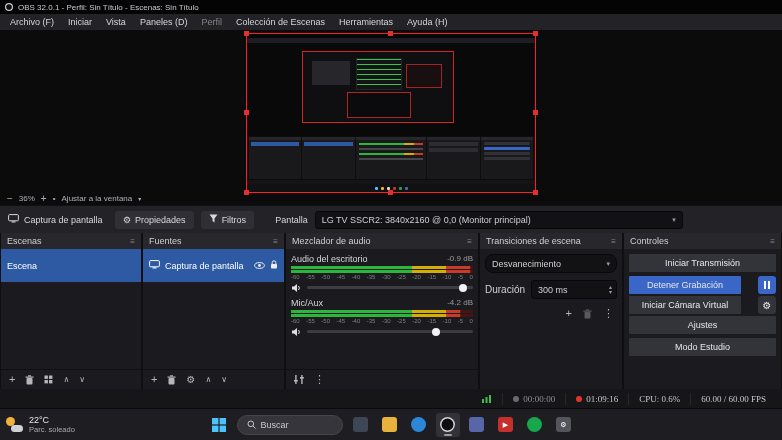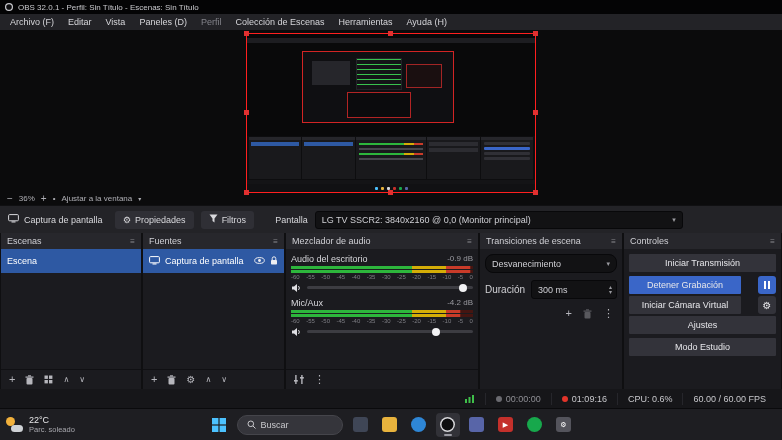--- a/index.html
+++ b/index.html
@@ -75,21 +75,21 @@
   .d-scenes{width:140px;}.d-sources{width:141px;}.d-mixer{width:192px;}.d-trans{width:142px;}.d-controls{flex:1;}
   .dock-h{height:16px;flex:0 0 auto;background:#27272c;display:flex;align-items:center;
     justify-content:space-between;padding:0 6px;font-size:9px;color:#cfcfd4;}
   .dock-h .opt{color:#8a8a90;font-size:8px;}
   .dock-b{flex:1;position:relative;display:flex;flex-direction:column;min-height:0;}
   .dock-f{height:19px;flex:0 0 auto;border-top:1px solid #101013;display:flex;align-items:center;
     gap:10px;padding:0 8px;color:#b6b6bc;}
   .dock-f .ficon{display:flex;align-items:center;font-size:11px;line-height:1;color:#b6b6bc;}
   .dock-f svg{display:block;}
   .arrow-ic{font-size:8px;color:#b6b6bc;}
-  .li{height:24px;display:flex;align-items:center;gap:5px;padding:0 6px;font-size:9px;color:#e8e8ea;}
+  .li{height:33px;display:flex;align-items:center;gap:5px;padding:0 6px;font-size:9px;color:#e8e8ea;}
   .li.sel{background:#2e59a3;color:#fff;}
   .li .spacer{flex:1;}
   
   .mx-body{padding:4px 5px 0;}
   .mx-head{display:flex;justify-content:space-between;align-items:center;height:11px;margin-bottom:2px;}
   .mx-head .nm{font-size:9px;color:#d8d8dc;}
   .mx-head .lvl{font-size:8px;color:#9a9aa0;}
   .mt{position:relative;height:3px;margin-bottom:1px;
     background:linear-gradient(to right,#153a15 0 66.7%,#46390a 66.7% 85%,#451511 85% 100%);}
   .mt-fill{position:absolute;top:0;left:0;bottom:0;right:0;
@@ -117,21 +117,21 @@
     justify-content:center;font-size:9px;color:#e6e6ea;margin-bottom:4px;}
   .crow{display:flex;gap:17px;margin-bottom:2px;}
   .crow .cbtn{flex:1;margin-bottom:0;}
   .sq{width:18px;height:18px;border-radius:3px;background:#33333a;display:flex;align-items:center;
     justify-content:center;flex:0 0 auto;color:#e6e6ea;font-size:10px;}
   .blue{background:#3a66c8;}
   .pbar{display:inline-block;width:2px;height:8px;background:#fff;margin:0 1px;}
   
   .statusbar{position:absolute;left:0;right:0;top:389px;height:19px;background:#161619;
     display:flex;align-items:center;justify-content:flex-end;padding-right:6px;font-size:9px;color:#c8c8cc;}
-  .st-item{display:flex;align-items:center;gap:4px;padding:0 10px;height:12px;border-left:1px solid #26262b;white-space:nowrap;}
+  .st-item{display:flex;align-items:center;gap:4px;padding:0 10px;height:12px;border-left:1px solid #26262b;white-space:nowrap;font-family:Liberation Serif, serif;}
   .st-item:first-child{border-left:none;}
   .dot{width:6px;height:6px;border-radius:50%;flex:0 0 auto;}
   .dot.gray{background:#6a6a70;}
   .dot.red{background:#e3342a;}
   .st-dim{color:#8e8e94;}
   
   .taskbar{position:absolute;left:0;right:0;top:408px;height:32px;background:#1e1e22;
     border-top:1px solid #0a0a0c;display:flex;align-items:center;box-sizing:border-box;}
   .weather{position:absolute;left:6px;display:flex;align-items:center;gap:6px;}
   .w-icon{position:relative;width:17px;height:15px;}
@@ -161,21 +161,21 @@
 </head>
 <body>
 
 <div class="titlebar">
   <div class="obs-logo"></div>
   <span class="wt">OBS 32.0.1 - Perfil: Sin Título - Escenas: Sin Título</span>
 </div>
 
 <div class="menubar">
     <span class="menu-item">Archivo (F)</span>
-    <span class="menu-item">Editar</span>
+    <span class="menu-item">Iniciar</span>
     <span class="menu-item">Vista</span>
     <span class="menu-item">Paneles (D)</span>
     <span class="menu-item dim">Perfil</span>
     <span class="menu-item">Colección de Escenas</span>
     <span class="menu-item">Herramientas</span>
     <span class="menu-item">Ayuda (H)</span>
   </div>
 
 <div class="canvas">
   <div class="preview">

